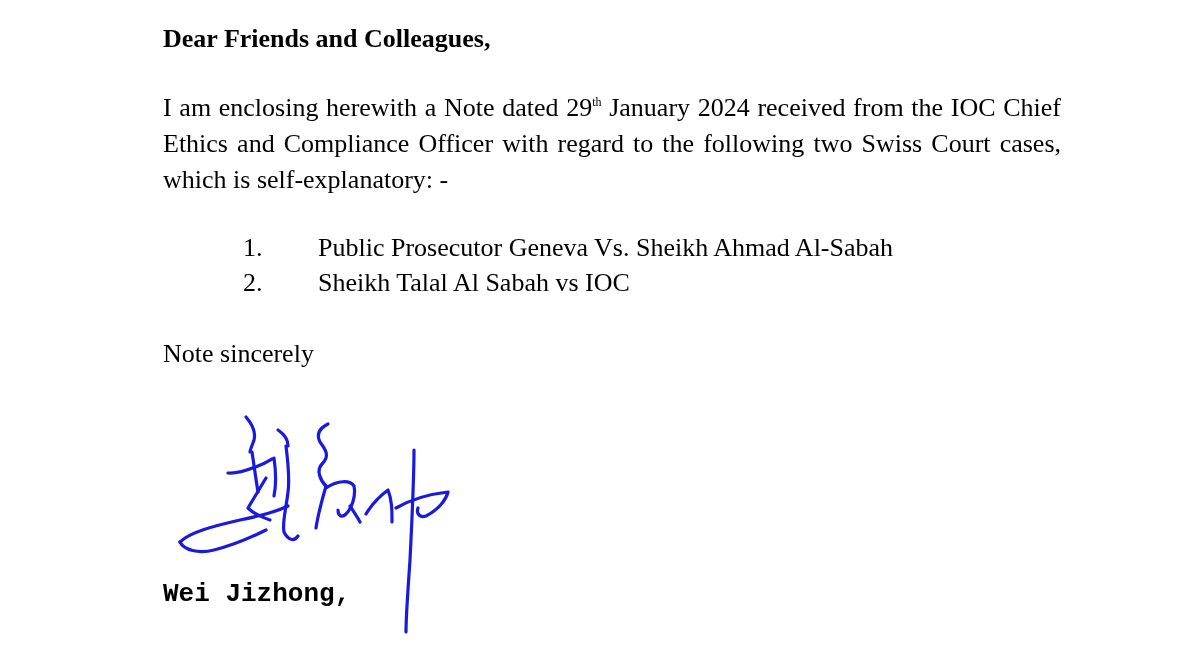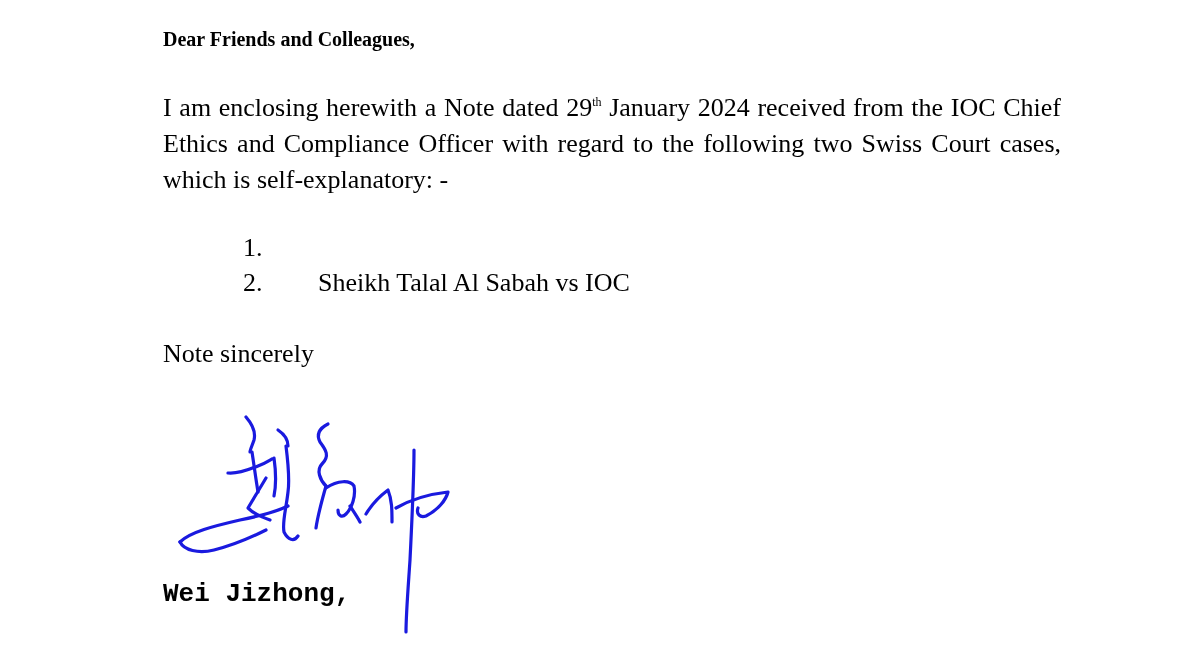--- a/index.html
+++ b/index.html
@@ -12,21 +12,21 @@
       height: 669px;
       position: relative;
       overflow: hidden;
       font-family: "Liberation Serif", "DejaVu Serif", serif;
       color: #000000;
     }
     .salutation {
       position: absolute;
       left: 163px;
       top: 22px;
-      font-size: 20px;
+      font-size: 26px;
       font-weight: bold;
       line-height: 34px;
       white-space: nowrap;
     }
     .body-para {
       position: absolute;
       left: 163px;
       top: 90px;
       width: 898px;
       font-size: 26px;
@@ -86,20 +86,21 @@
 </head>
 <body>
 
 <div class="salutation">Dear Friends and Colleagues,</div>
 
 <div class="body-para"><span>I am enclosing herewith a Note dated 29</span><sup>th</sup><span> January 2024 received from the IOC Chief Ethics and Compliance Officer with regard to the following two Swiss Court cases, which is self-explanatory: -</span></div>
 
 <ol class="case-list">
   <li class="case-item">
     <span class="case-num">1.</span>
+    <span>Public Prosecutor Geneva Vs. Sheikh Ahmad Al-Sabah</span>
   </li>
   <li class="case-item">
     <span class="case-num">2.</span>
     <span>Sheikh Talal Al Sabah vs IOC</span>
   </li>
 </ol>
 
 <div class="closing">
   <div>Note sincerely</div>
 </div>

